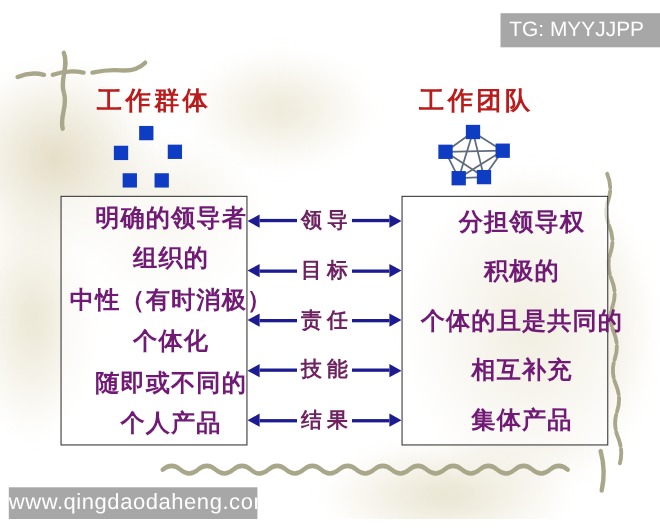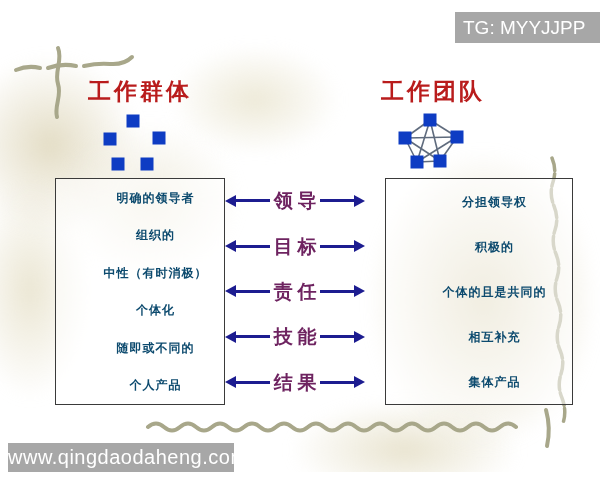--- a/index.html
+++ b/index.html
@@ -37,23 +37,23 @@
   .icon-group{left:100px;top:110px;}
   .icon-team{left:395px;top:112px;}
 
   .box{
     position:absolute;top:178px;height:227px;background:transparent;
     border:1.6px solid #3a3a3a;box-sizing:border-box;
     display:flex;flex-direction:column;justify-content:space-around;align-items:center;
     background:rgba(255,255,255,.55);
   }
   .box-left{left:55px;width:170px;}
-  .box-right{left:385px;width:188px;}
+  .box-right{left:365px;width:188px;}
   .box-item{
-    font-size:12px;font-weight:bold;color:#0c4a6e;letter-spacing:1px;
+    font-size:22px;font-weight:bold;color:#701a75;letter-spacing:1px;
     white-space:nowrap;line-height:1;padding-left:31px;
   }
 
   .mid-col{
     position:absolute;left:225px;top:178px;width:140px;height:227px;
     display:flex;flex-direction:column;justify-content:space-around;
   }
   .mid-row{display:flex;align-items:center;width:100%;}
   .mid-line{flex:1;height:3px;background:#1c1c90;}
   .ah{width:0;height:0;border-top:6px solid transparent;border-bottom:6px solid transparent;}

